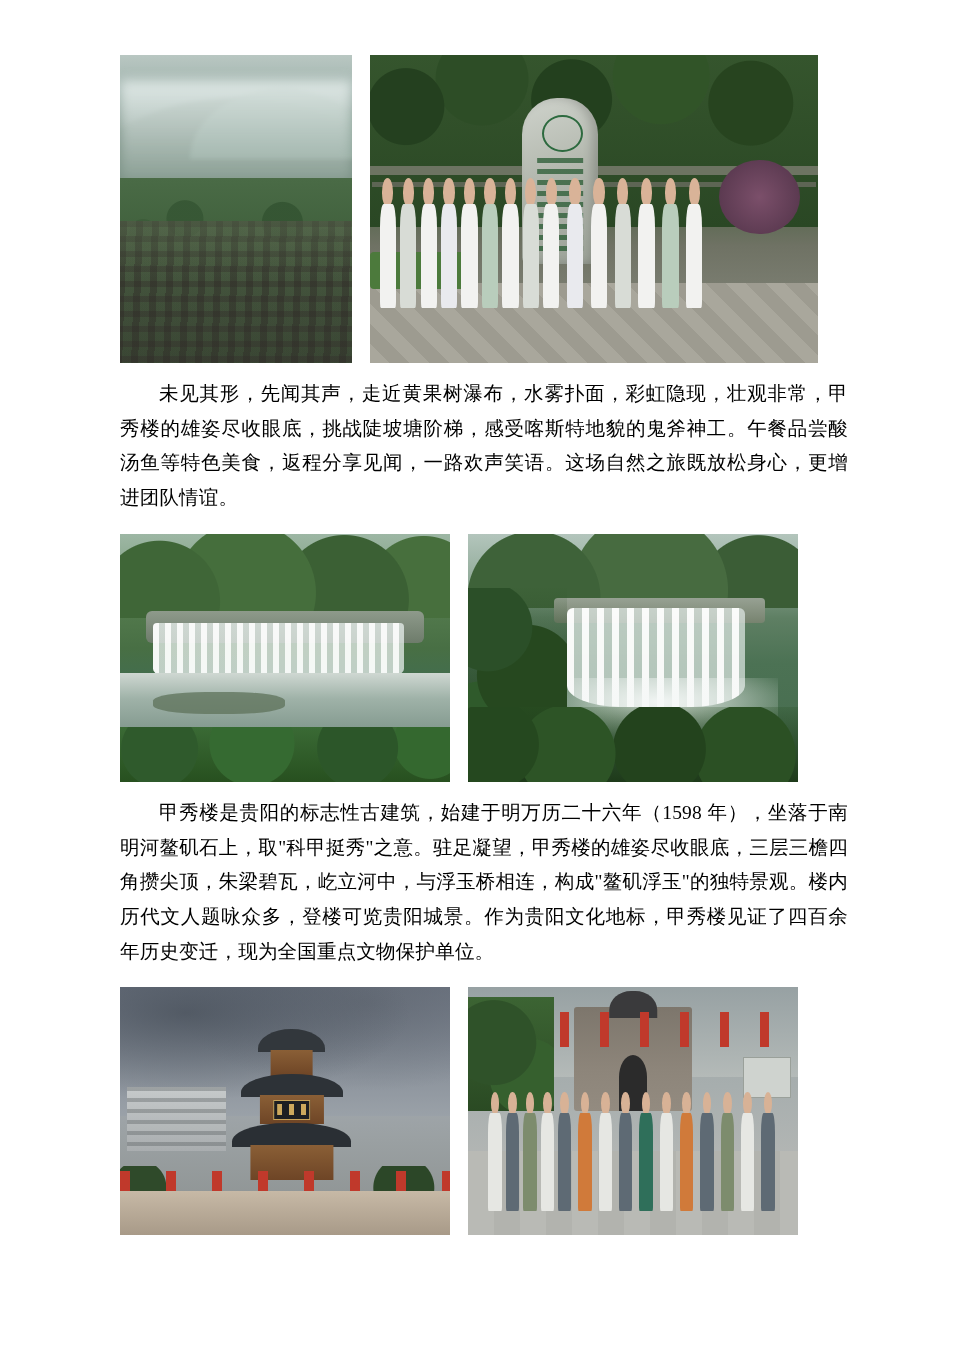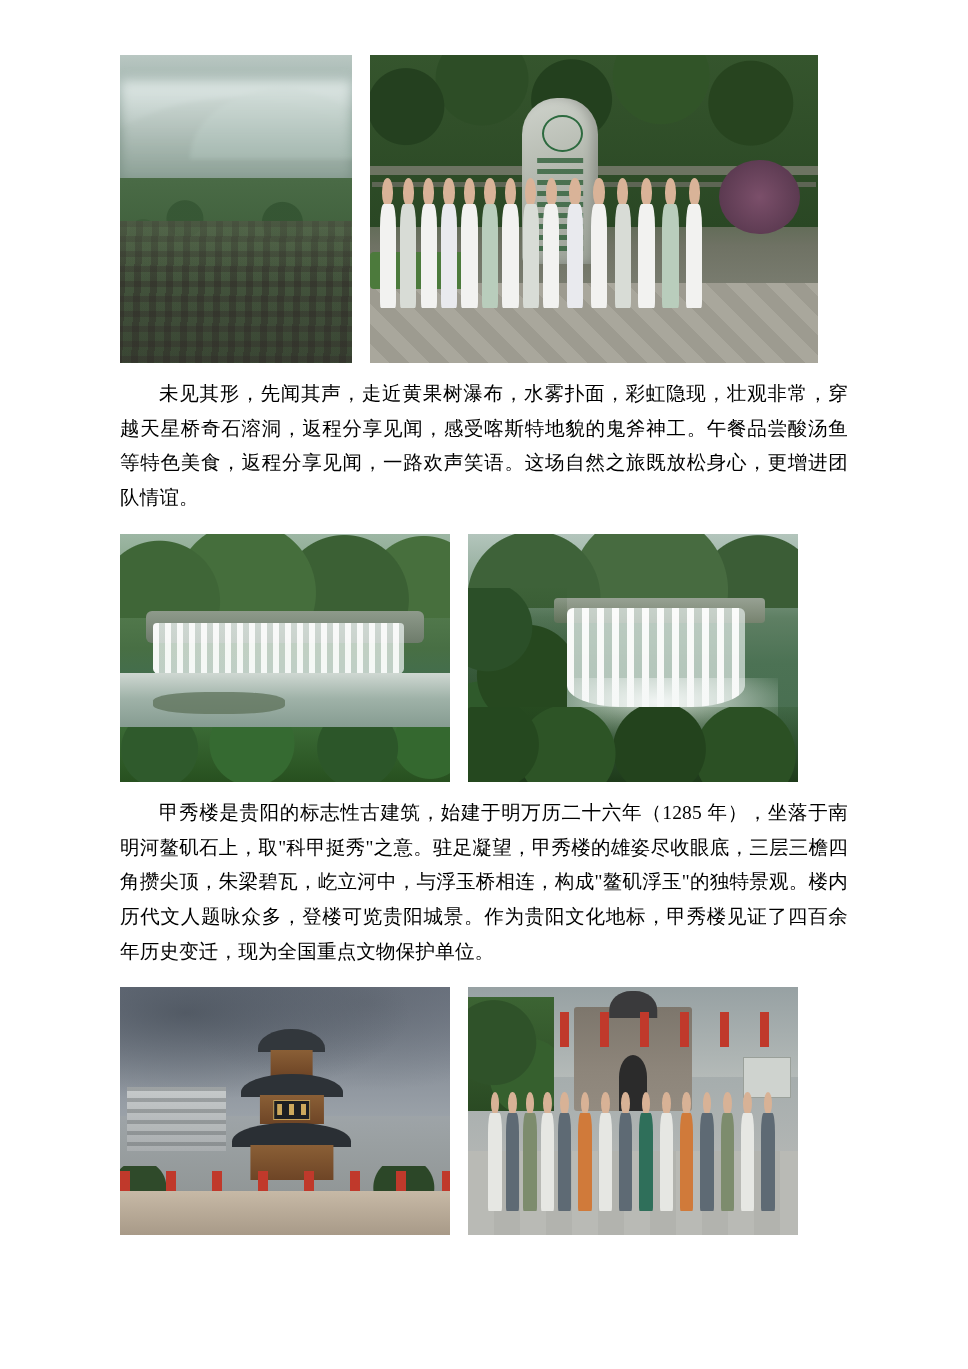--- a/index.html
+++ b/index.html
@@ -400,21 +400,21 @@
         <div class="pp" style="left:62%"></div>
         <div class="pp dk" style="left:69%"></div>
         <div class="pp" style="left:76%"></div>
         <div class="pp gr" style="left:83%"></div>
         <div class="pp" style="left:90%"></div>
       </div>
     </div>
 
   </div>
 
-  <p class="body-text">未见其形，先闻其声，走近黄果树瀑布，水雾扑面，彩虹隐现，壮观非常，穿越天星桥奇石溶洞，返程分享见闻，感受喀斯特地貌的鬼斧神工。午餐品尝酸汤鱼等特色美食，返程分享见闻，一路欢声笑语。这场自然之旅既放松身心，更增进团队情谊。</p>
+  <p class="body-text">未见其形，先闻其声，走近黄果树瀑布，水雾扑面，彩虹隐现，壮观非常，甲秀楼的雄姿尽收眼底，挑战陡坡塘阶梯，感受喀斯特地貌的鬼斧神工。午餐品尝酸汤鱼等特色美食，返程分享见闻，一路欢声笑语。这场自然之旅既放松身心，更增进团队情谊。</p>
 
   <div class="img-row row-2">
 
     <div class="photo ph-wide" style="width:330px;height:248px;">
       <div class="hills"></div>
       <div class="cliff"></div>
       <div class="falls"></div>
       <div class="spray"></div>
       <div class="river"></div>
       <div class="fg"></div>
@@ -424,21 +424,21 @@
       <div class="ridge"></div>
       <div class="cliff"></div>
       <div class="bigfall"></div>
       <div class="mistbot"></div>
       <div class="leftcliff"></div>
       <div class="fgtrees"></div>
     </div>
 
   </div>
 
-  <p class="body-text">甲秀楼是贵阳的标志性古建筑，始建于明万历二十六年（1285 年），坐落于南明河鳌矶石上，取"科甲挺秀"之意。驻足凝望，甲秀楼的雄姿尽收眼底，三层三檐四角攒尖顶，朱梁碧瓦，屹立河中，与浮玉桥相连，构成"鳌矶浮玉"的独特景观。楼内历代文人题咏众多，登楼可览贵阳城景。作为贵阳文化地标，甲秀楼见证了四百余年历史变迁，现为全国重点文物保护单位。</p>
+  <p class="body-text">甲秀楼是贵阳的标志性古建筑，始建于明万历二十六年（1598 年），坐落于南明河鳌矶石上，取"科甲挺秀"之意。驻足凝望，甲秀楼的雄姿尽收眼底，三层三檐四角攒尖顶，朱梁碧瓦，屹立河中，与浮玉桥相连，构成"鳌矶浮玉"的独特景观。楼内历代文人题咏众多，登楼可览贵阳城景。作为贵阳文化地标，甲秀楼见证了四百余年历史变迁，现为全国重点文物保护单位。</p>
 
   <div class="img-row row-3">
 
     <div class="photo ph-tower" style="width:330px;height:248px;">
       <div class="sky"></div>
       <div class="bldg"></div>
       <div class="tower">
         <div class="roof r1"></div>
         <div class="body1"></div>
         <div class="roof r2"></div>

